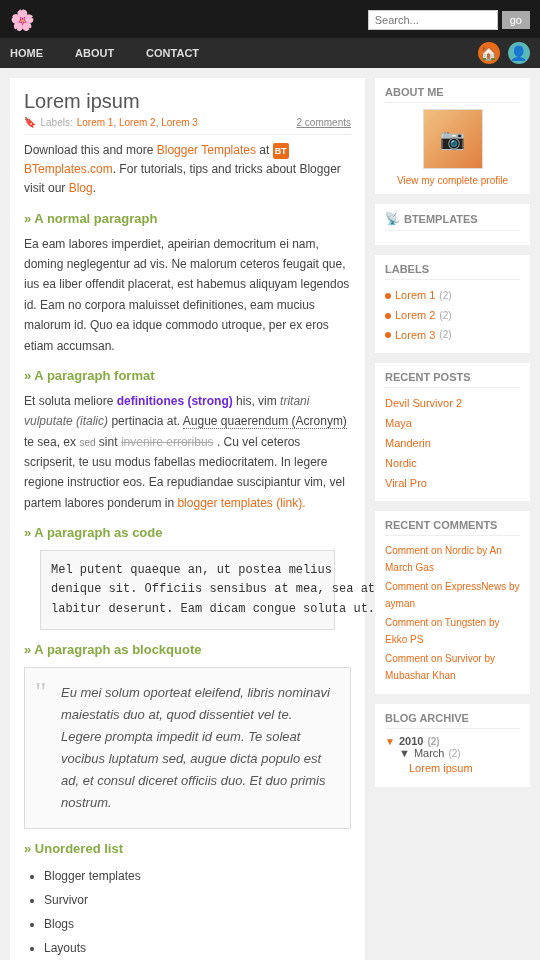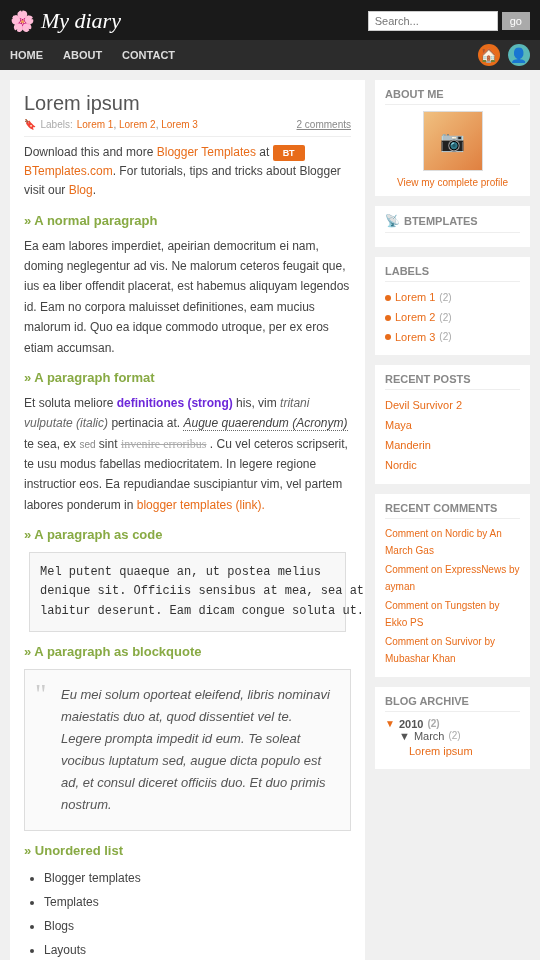--- a/index.html
+++ b/index.html
@@ -55,21 +55,21 @@
       cursor: pointer;
     }
 
     
     #nav {
       background: #2c2c2c;
       display: flex;
       align-items: center;
       padding: 0 10px;
       height: 30px;
-      gap: 20px;
+      gap: 32px;
     }
     .nav-item {
       color: #ddd;
       font-size: 11px;
       font-weight: bold;
       text-transform: uppercase;
       cursor: pointer;
       padding: 6px 0;
       text-decoration: none;
     }
@@ -134,33 +134,33 @@
       color: #88aa44;
       font-size: 13px;
       font-weight: bold;
       margin: 12px 0 8px 0;
     }
 
     .body-text { font-size: 12px; color: #444; line-height: 1.7; margin-bottom: 10px; }
 
     .text-strong { font-weight: bold; color: #6d28d9; }
     .text-italic { font-style: italic; color: #666; }
-    .text-strike { text-decoration: line-through; color: #aaa; font-family: Liberation Serif, serif; }
+    .text-strike { text-decoration: line-through; color: #aaa; }
     .text-small { font-size: 10px; color: #888; }
     .text-link { color: #e86c1a; text-decoration: none; }
-    .text-abbr { border-bottom: 1px dotted #666; cursor: help; font-style: italic; }
+    .text-abbr { border-bottom: 1px dotted #666; cursor: help; }
 
     .code-block {
       font-family: 'Courier New', monospace;
       font-size: 12px;
       color: #333;
       background: #f8f8f8;
       border: 1px solid #ddd;
       padding: 10px;
-      margin: 10px 5px;
+      margin: 10px 16px;
       line-height: 1.6;
     }
 
     .blockquote-wrap {
       border: 1px solid #ddd;
       background: #fafafa;
       padding: 14px 16px 14px 36px;
       margin: 10px 0;
       position: relative;
     }
@@ -300,37 +300,36 @@
       font-size: 11px;
       color: #e86c1a;
       margin-left: 24px;
       cursor: pointer;
       line-height: 1.8;
     }
     .bt-icon {
       display: inline-flex;
       align-items: center;
       justify-content: center;
-      width: 32px;
+      width: 16px;
       height: 16px;
       background: #e86c1a;
       color: #fff;
       font-size: 9px;
       font-weight: bold;
       border-radius: 2px;
       vertical-align: middle;
     }
   </style>
 </head>
 <body>
 
 <div id="header">
   <div id="logo-area">
     <span class="logo-flower">🌸</span>
-    <span id="site-title">My diary</span>
   </div>
   <div id="header-search">
     <input type="text" placeholder="Search..." style="">
     <button>go</button>
   </div>
 </div>
 
 <div id="nav">
   <a class="nav-item">HOME</a>
   <a class="nav-item">ABOUT</a>
@@ -394,21 +393,21 @@
 
     <div class="section-heading">» A paragraph as blockquote</div>
     <div class="blockquote-wrap">
       <span class="blockquote-mark">"</span>
       <p class="blockquote-text">Eu mei solum oporteat eleifend, libris nominavi maiestatis duo at, quod dissentiet vel te. Legere prompta impedit id eum. Te soleat vocibus luptatum sed, augue dicta populo est ad, et consul diceret officiis duo. Et duo primis nostrum.</p>
     </div>
 
     <div class="section-heading">» Unordered list</div>
     <ul class="unordered-list">
       <li>Blogger templates</li>
-      <li>Templates</li>
+      <li>Survivor</li>
       <li>Blogs</li>
       <li>Layouts</li>
       <li>Skins</li>
     </ul>
 
   </div>
 
   <div id="sidebar">
 
     <div class="sidebar-widget">
@@ -451,20 +450,21 @@
       </div>
     </div>
 
     <div class="sidebar-widget">
       <div class="widget-title">RECENT POSTS</div>
       <div>
         <div class="recent-post-item">Devil Survivor 2</div>
         <div class="recent-post-item">Maya</div>
         <div class="recent-post-item">Manderin</div>
         <div class="recent-post-item">Nordic</div>
+        <div class="recent-post-item">Viral Pro</div>
       </div>
     </div>
 
     <div class="sidebar-widget">
       <div class="widget-title">RECENT COMMENTS</div>
       <div>
         <div class="comment-item">Comment on Nordic by An March Gas</div>
         <div class="comment-item">Comment on ExpressNews by ayman</div>
         <div class="comment-item">Comment on Tungsten by Ekko PS</div>
         <div class="comment-item">Comment on Survivor by Mubashar Khan</div>

